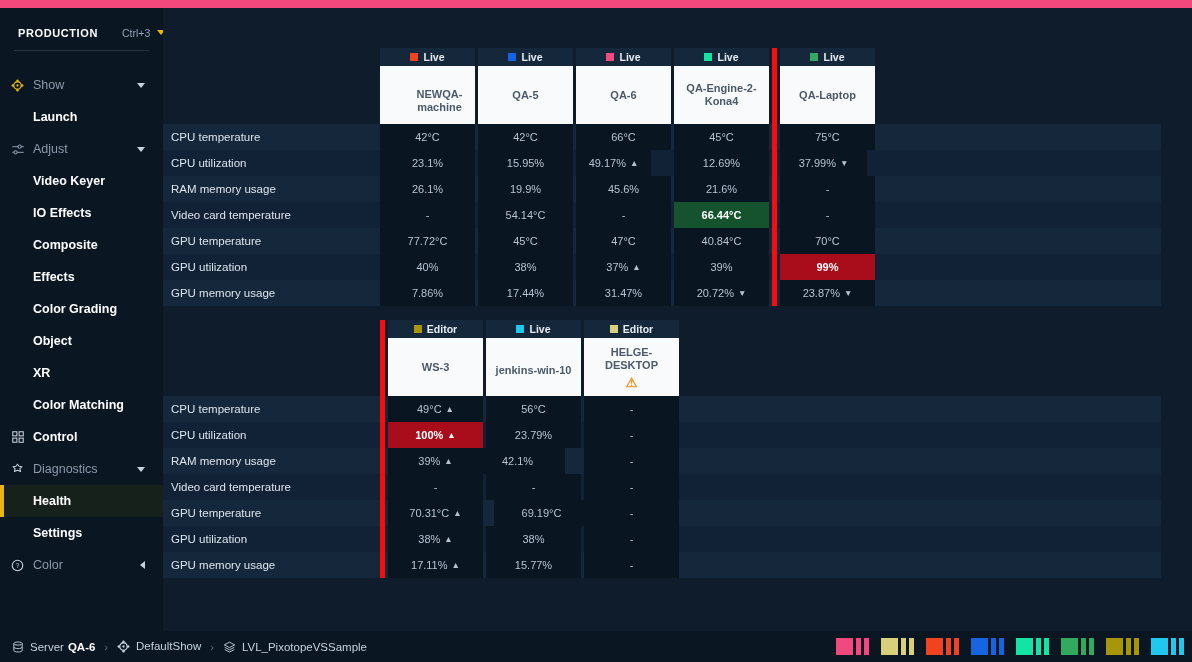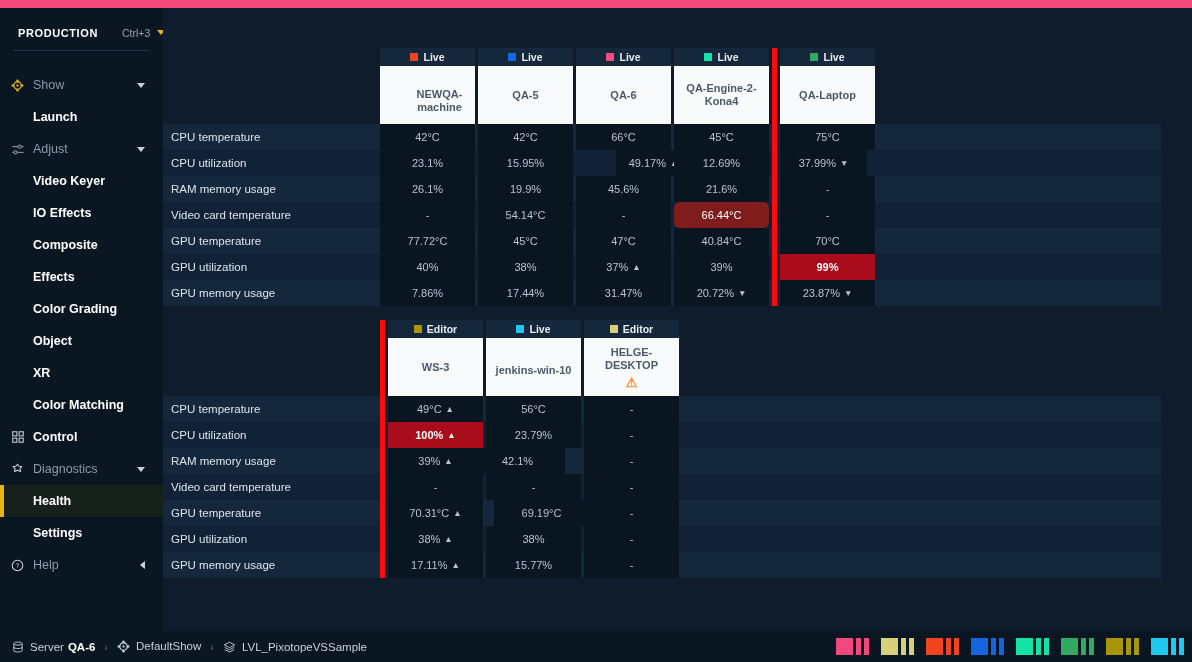--- a/index.html
+++ b/index.html
@@ -103,21 +103,21 @@
   .d-row.odd  { background: #15273a; }
   .d-row.even { background: #122236; }
   .rlabel {
     display: flex; align-items: center; padding-left: 8px;
     font-size: 11.5px; color: #dbe4ed; width: 217px;
   }
   .dcell {
     display: flex; align-items: center; justify-content: center;
     font-size: 11px; color: #b6c4d2; background: #091521;
   }
-  .dcell.amber { background: #7f1d1d; color: #ffffff; font-weight: normal; border-radius: 6px; }
+  .dcell.amber { background: #14532d; color: #ffffff; font-weight: bold; }
   .dcell.red   { background: #a90c1a; color: #ffffff; font-weight: bold; }
   .tri { font-size: 8.5px; margin-left: 4px; }
 
   .redbar { background: #fb0b0b; }
 
   
   .statusbar {
     position: absolute; left: 0; bottom: 0; width: 1192px; height: 31px;
     background: #0b1623; display: flex; align-items: center;
   }
@@ -230,21 +230,21 @@
         <div class="nav-child">
           <span>Settings</span>
         </div>
         <div class="nav-group">
           <span class="gicon">
             <svg width="13" height="13" viewBox="0 0 16 16">
               <circle cx="8" cy="8" r="6.5" fill="none" stroke="#c9d3dd" stroke-width="1.3"></circle>
               <text x="8" y="11.4" font-size="8.5" fill="#c9d3dd" text-anchor="middle" font-family="Liberation Sans">?</text>
             </svg>
           </span>
-          <span>Help</span>
+          <span>Color</span>
           <span class="gcaret caret-left"></span>
         </div>
       </div>
   </div>
 
   <div class="main">
     <div class="tablewrap" id="tables">
         <div class="grid" style="margin-top: 40px; position: relative; height: 258px;">
           <div class="hdr-row" style="position: relative; width: 998px;">
             <div class="hdr-cell" style="position: absolute; left: 217px; width: 95px; height: 18px;">
@@ -304,21 +304,21 @@
             </div>
           </div>
           <div class="d-row even" style="position: relative; width: 998px;">
             <div class="rlabel">CPU utilization</div>
             <div class="dcell" style="position: absolute; left: 217px; top: 0px; width: 95px; height: 26px;">
               <span>23.1%</span>
             </div>
             <div class="dcell" style="position: absolute; left: 315px; top: 0px; width: 95px; height: 26px;">
               <span>15.95%</span>
             </div>
-            <div class="dcell" style="position: absolute; left: 413px; top: 0px; width: 75px; height: 26px; margin-left: 40px;">
+            <div class="dcell" style="position: absolute; left: 413px; top: 0px; width: 75px; height: 26px;">
               <span>49.17%</span>
               <span class="tri">▲</span>
             </div>
             <div class="dcell" style="position: absolute; left: 511px; top: 0px; width: 95px; height: 26px;">
               <span>12.69%</span>
             </div>
             <div class="dcell" style="position: absolute; left: 617px; top: 0px; width: 87px; height: 26px;">
               <span>37.99%</span>
               <span class="tri">▼</span>
             </div>

